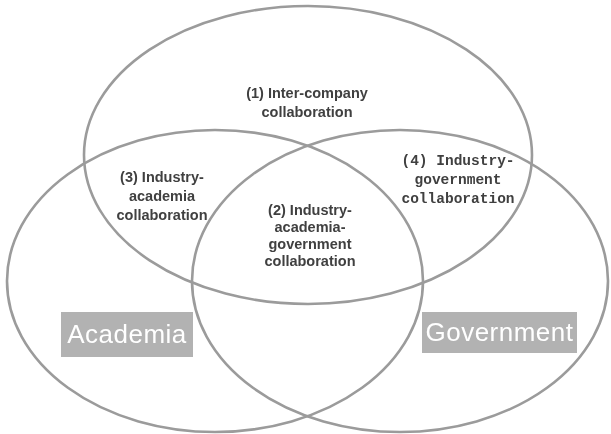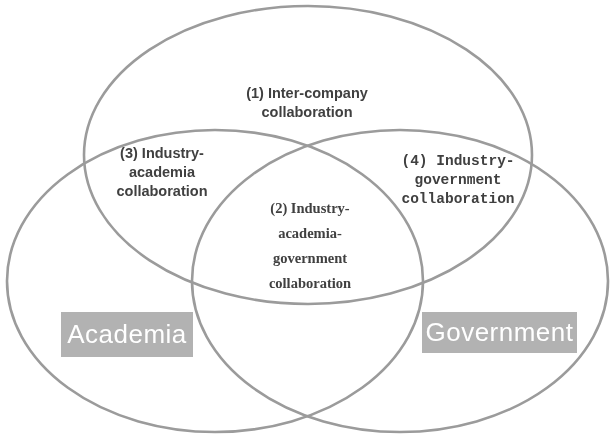--- a/index.html
+++ b/index.html
@@ -46,22 +46,22 @@
   .region {
     position: absolute;
     color: var(--region-text);
     font-size: 14.5px;
     font-weight: 700;
     line-height: 19px;
     text-align: center;
     white-space: pre-line;
   }
   .region-1 { left: 207px; top: 84px;  width: 200px; }
-  .region-2 { left: 225px; top: 196px; width: 170px; line-height: 25px; font-family: Liberation Serif, serif; }
-  .region-3 { left: 77px;  top: 144px; width: 170px; }
+  .region-2 { left: 225px; top: 202px; width: 170px; line-height: 17px; }
+  .region-3 { left: 77px;  top: 168px; width: 170px; }
   .region-4 { left: 373px; top: 152px; width: 170px; font-family: Liberation Mono, monospace; }
 </style>
 </head>
 <body>
 
 <div class="stage">
 
   <svg class="venn" viewBox="0 0 611 434" aria-hidden="true">
     <ellipse cx="308" cy="155" rx="224" ry="149"></ellipse>
     <ellipse cx="215" cy="281" rx="208" ry="151"></ellipse>

